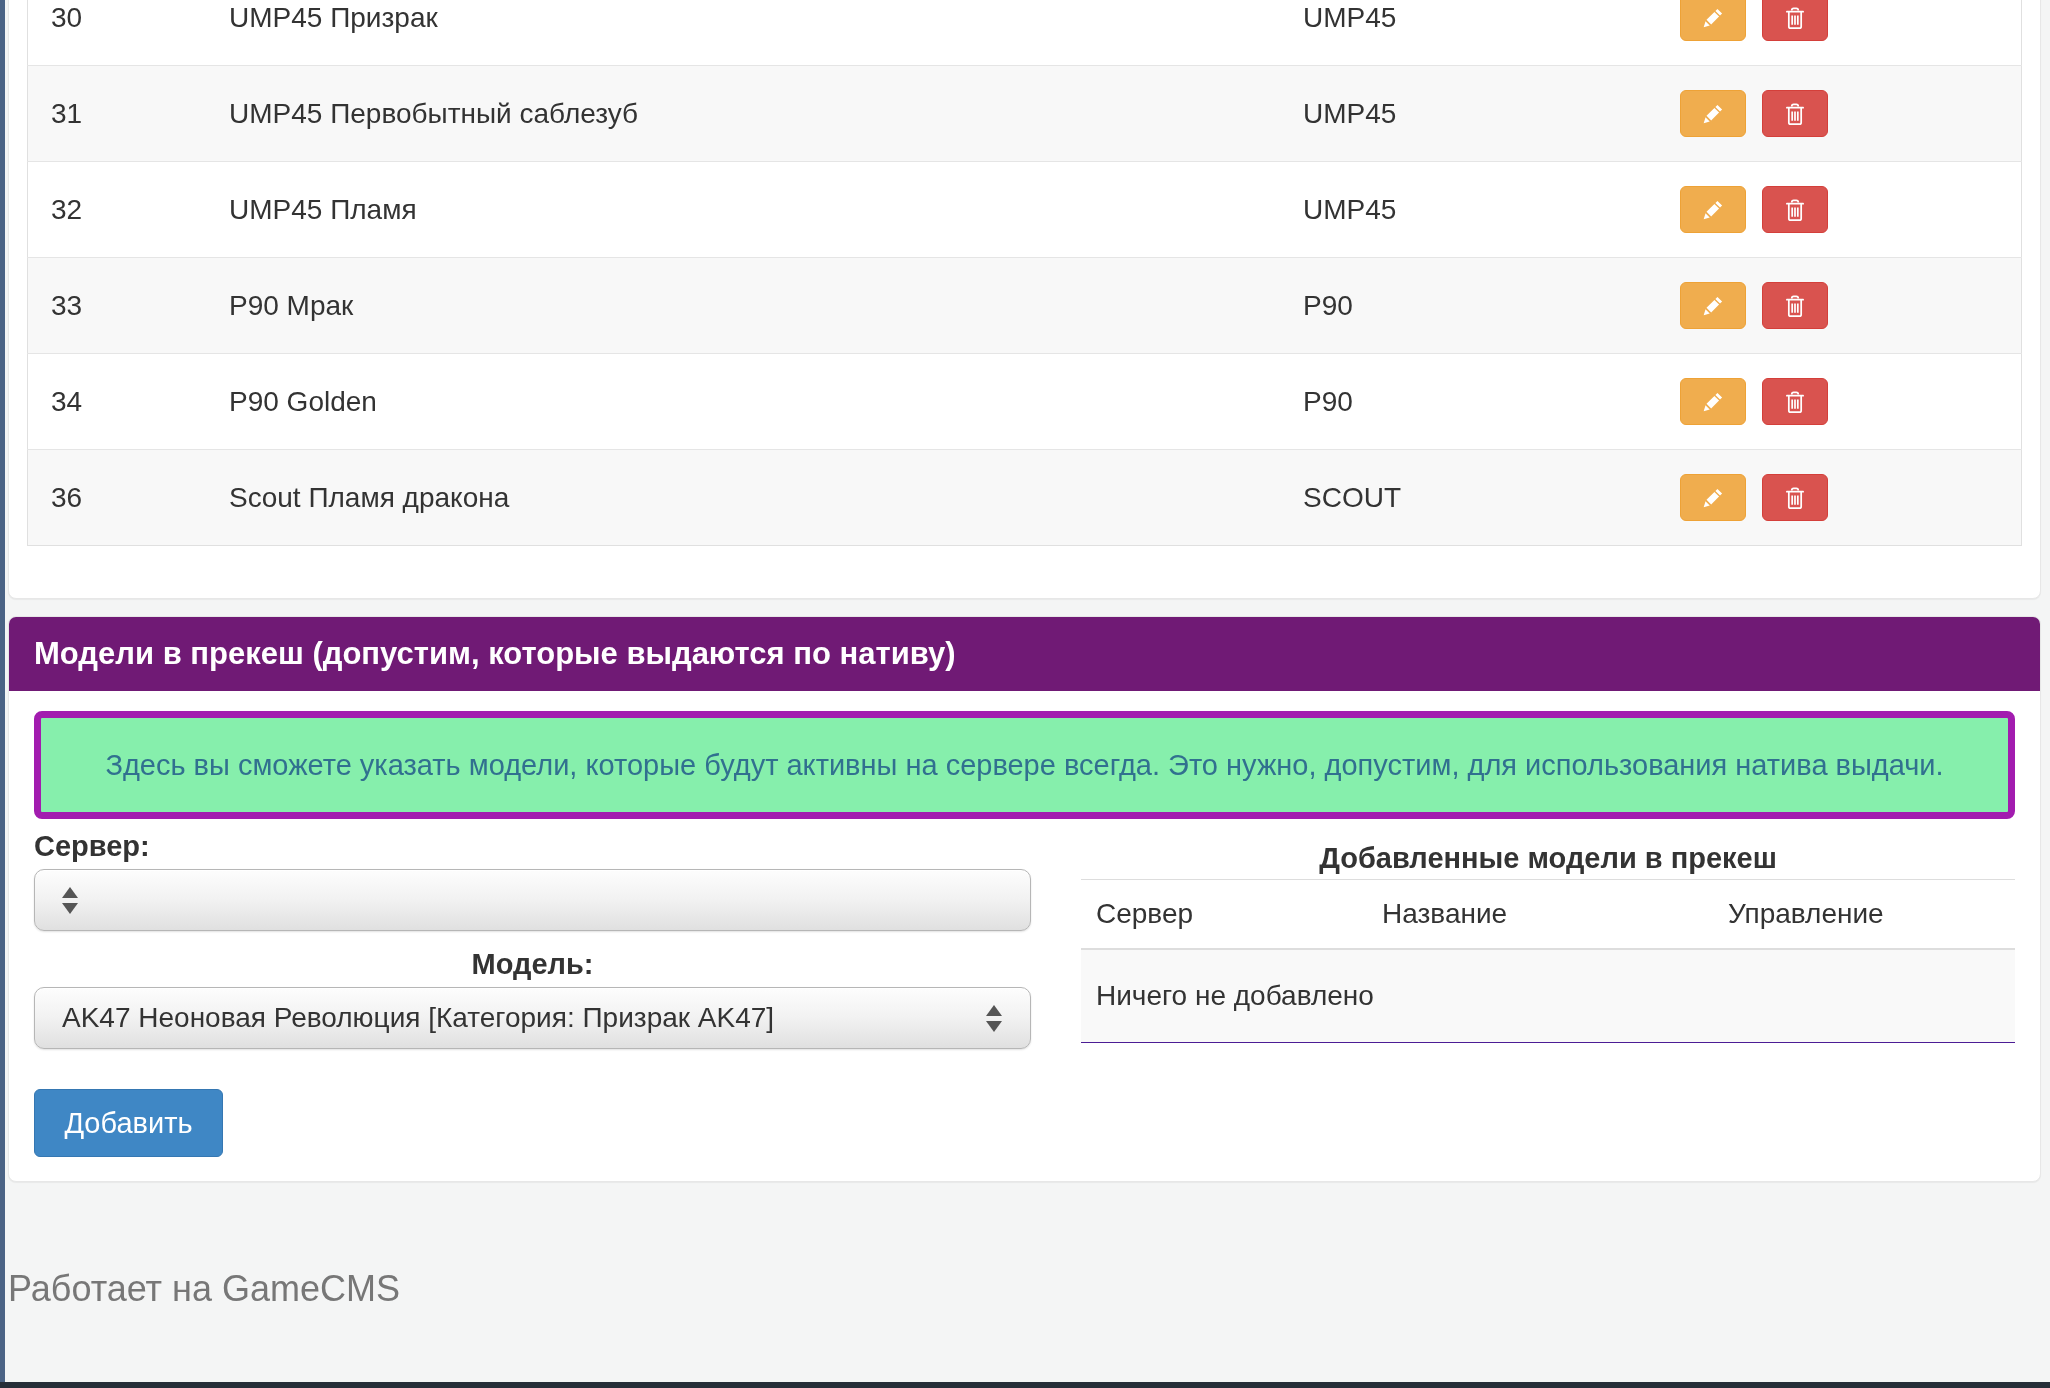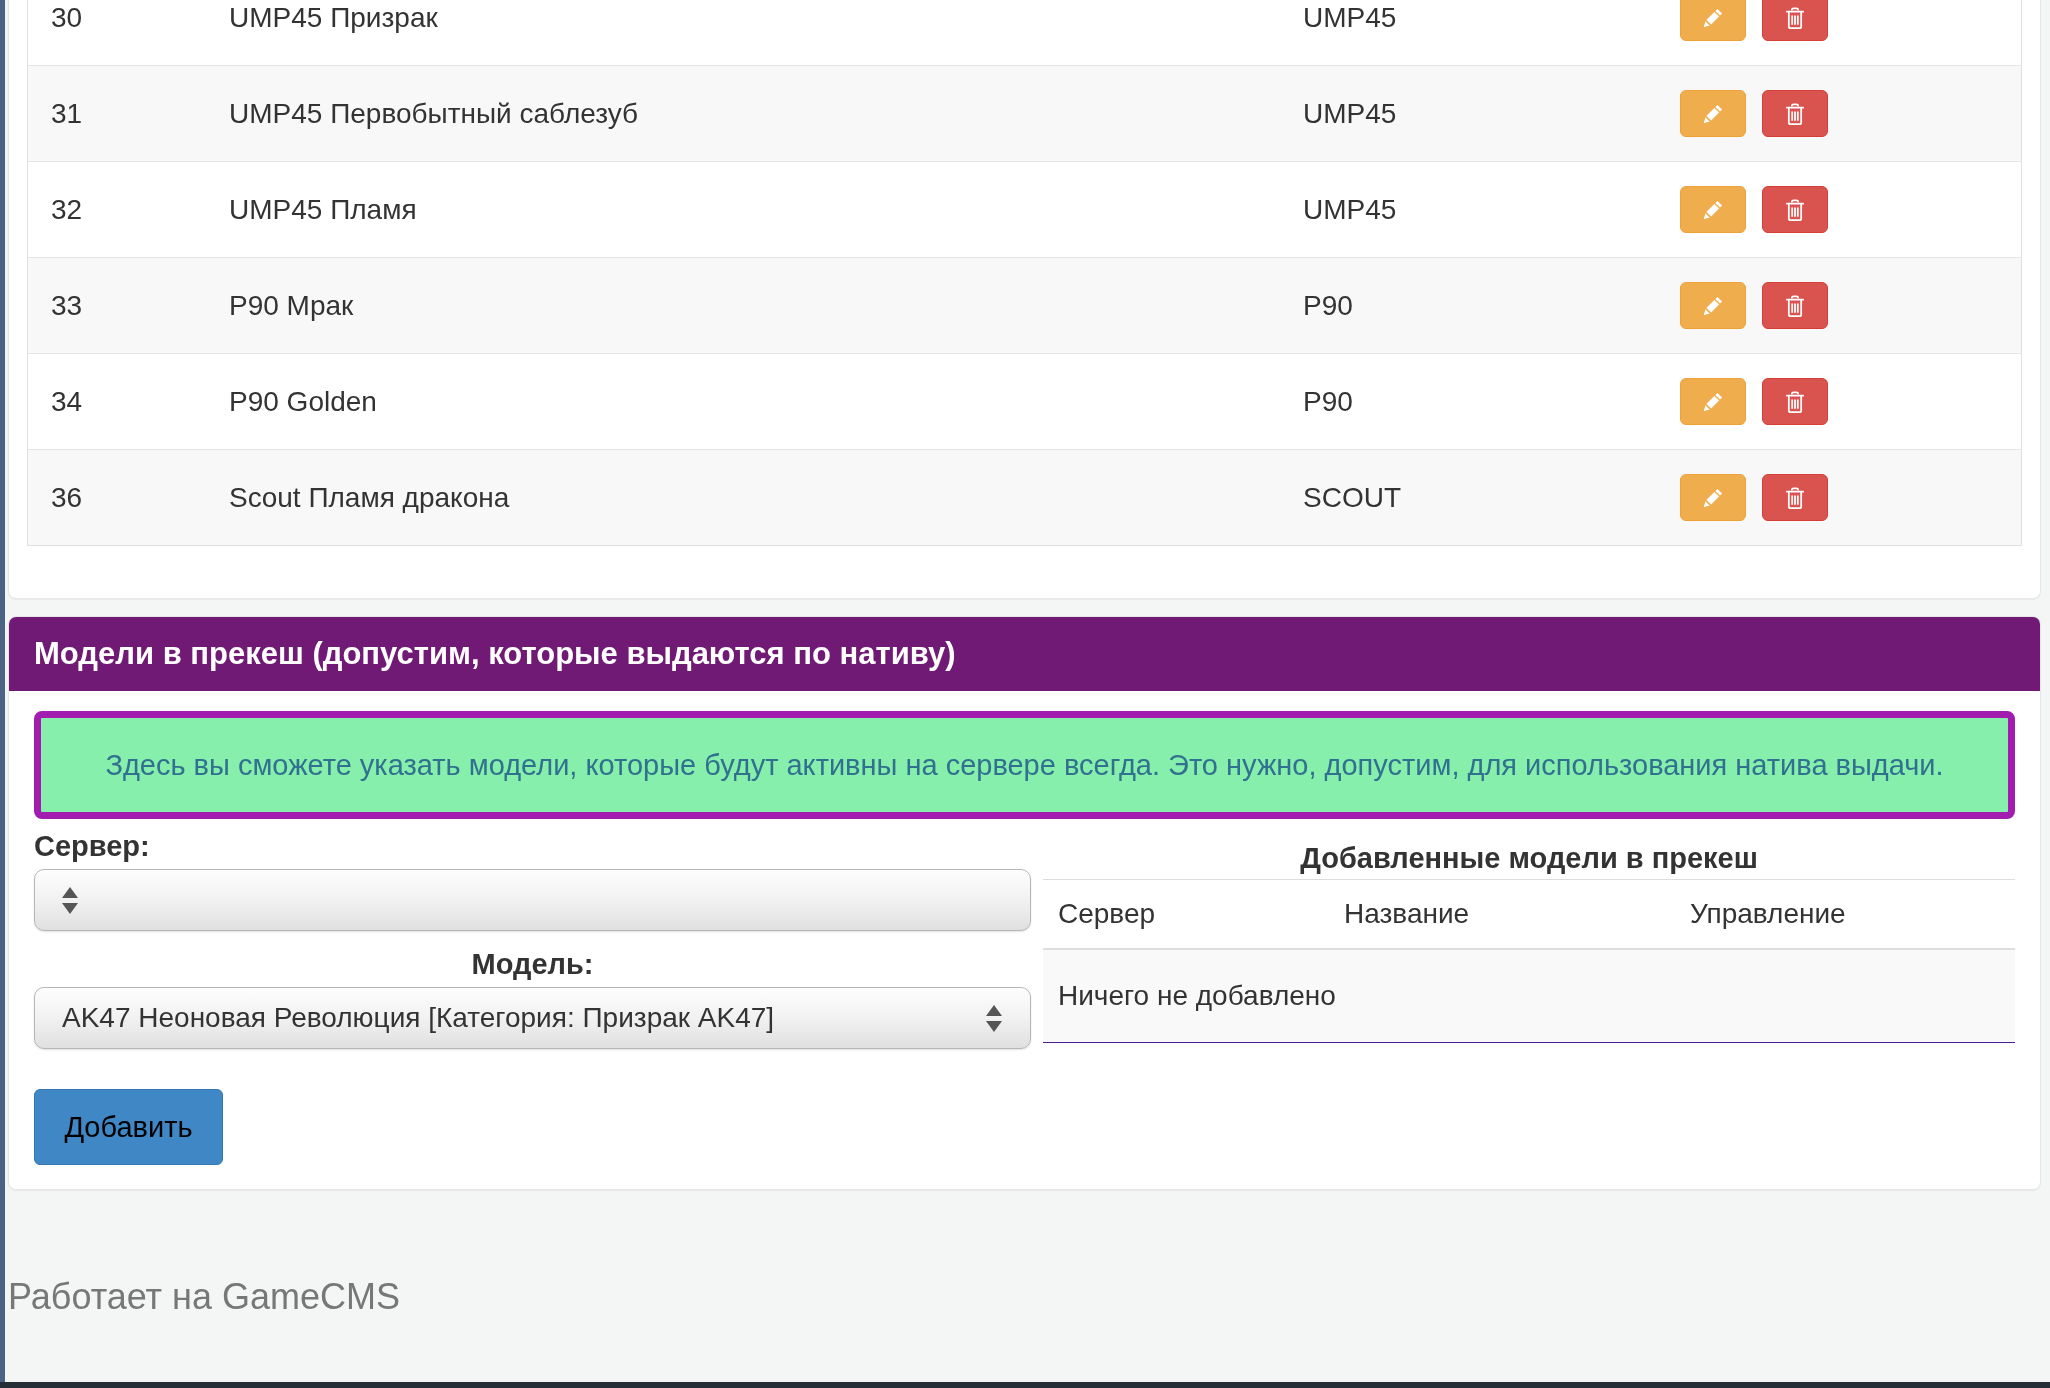--- a/index.html
+++ b/index.html
@@ -89,20 +89,21 @@
     font-size:29px;
     line-height:36px;
     padding:29px 20px;
     text-align:center;
   }
 
   .form-row{
     margin-top:10px;
     display:flex;
     align-items:flex-start;
+    gap:38px;
   }
   .form-col{ width:997px; flex:0 0 997px; }
   .added-col{ flex:1 1 auto; margin-left:12px; }
 
   .field-label{
     display:block;
     font-size:29px; font-weight:700;
     line-height:34px;
     color:#333;
   }
@@ -135,25 +136,25 @@
     border-bottom:11px solid #555;
   }
   .stepper .down{
     margin-top:5px;
     border-left:8px solid transparent; border-right:8px solid transparent;
     border-top:11px solid #555;
   }
 
   .btn-primary{
     margin-top:40px;
-    width:189px; height:76px;
+    width:189px; height:68px;
     background:#3f87c5;
     border:1px solid #3577b2;
     border-radius:6px;
-    color:#000000; font-size:29px;
+    color:#ffffff; font-size:29px;
     font-family:"Liberation Sans", sans-serif;
     cursor:pointer;
   }
 
   .added-heading{
     margin:12px 0 0 0;
     font-size:29px; font-weight:700;
     line-height:34px;
     text-align:center;
     color:#333;

